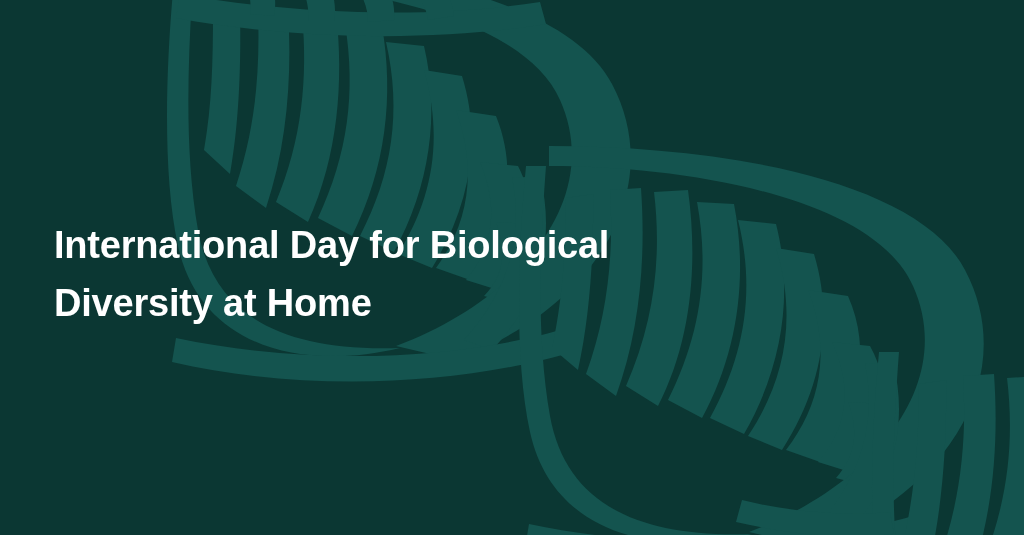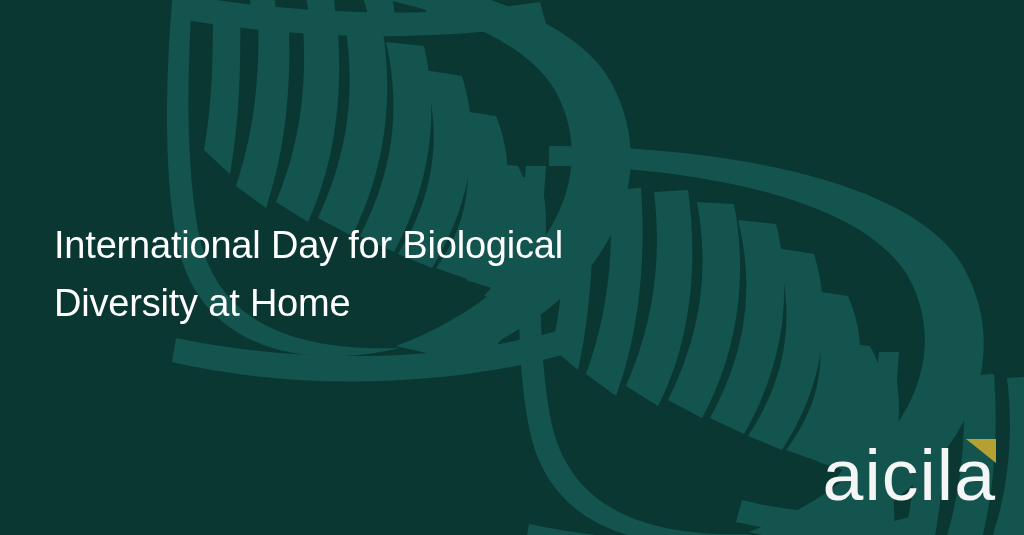--- a/index.html
+++ b/index.html
@@ -31,21 +31,21 @@
   
   .headline {
     position: absolute;
     left: 54px;
     top: 216px;
     width: 660px;
     margin: 0;
     color: #ffffff;
     font-family: "Liberation Sans", sans-serif;
     font-size: 38px;
-    font-weight: 400;
+    font-weight: 700;
     line-height: 58px;
     letter-spacing: -0.2px;
     white-space: pre-line;
   }
 
   
   .logo {
     position: absolute;
     right: 28px;
     bottom: 24px;
@@ -160,18 +160,14 @@
       <g fill="#14544f">
         <path d="M742,500 C790,512 842,516 890,512 l4,22 C842,540 788,534 736,522 Z"></path>
       </g>
 
     </g>
   </svg>
 
   <h1 class="headline">International Day for Biological
 Diversity at Home</h1>
 
-  <div class="logo">
-    <span class="logo-mark"></span>
-    <span class="logo-wordmark">aicila</span>
-  </div>
 
 </div>
 
 </body></html>

